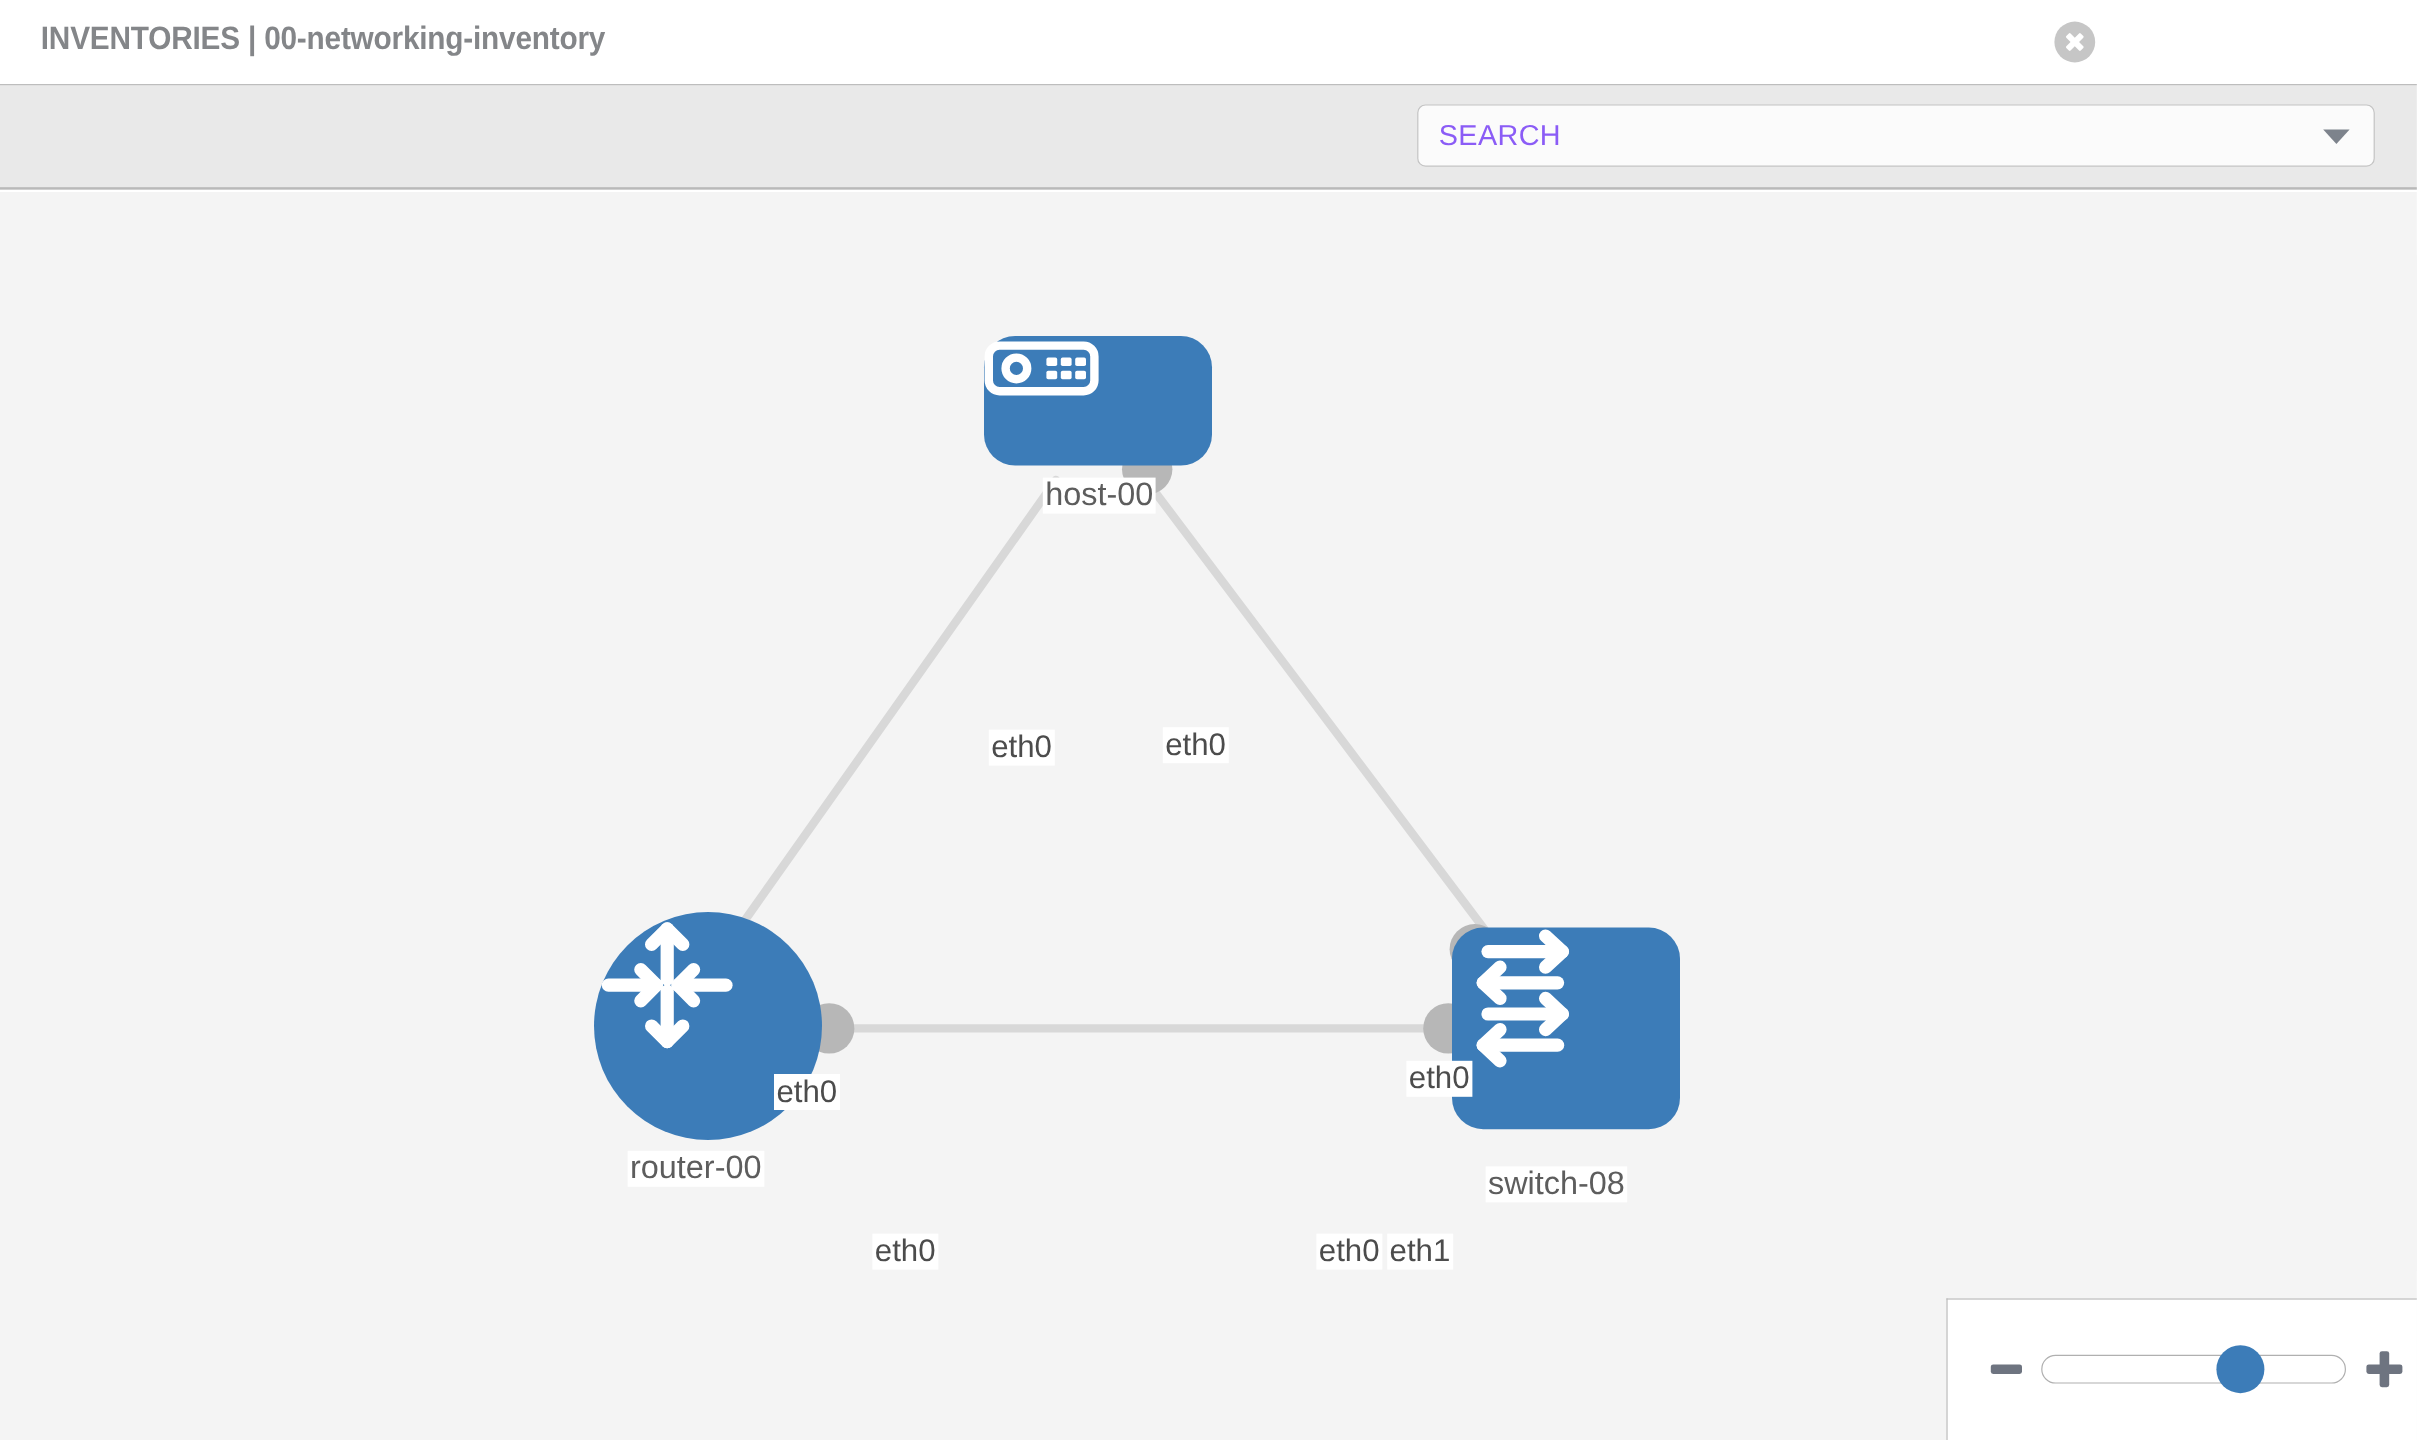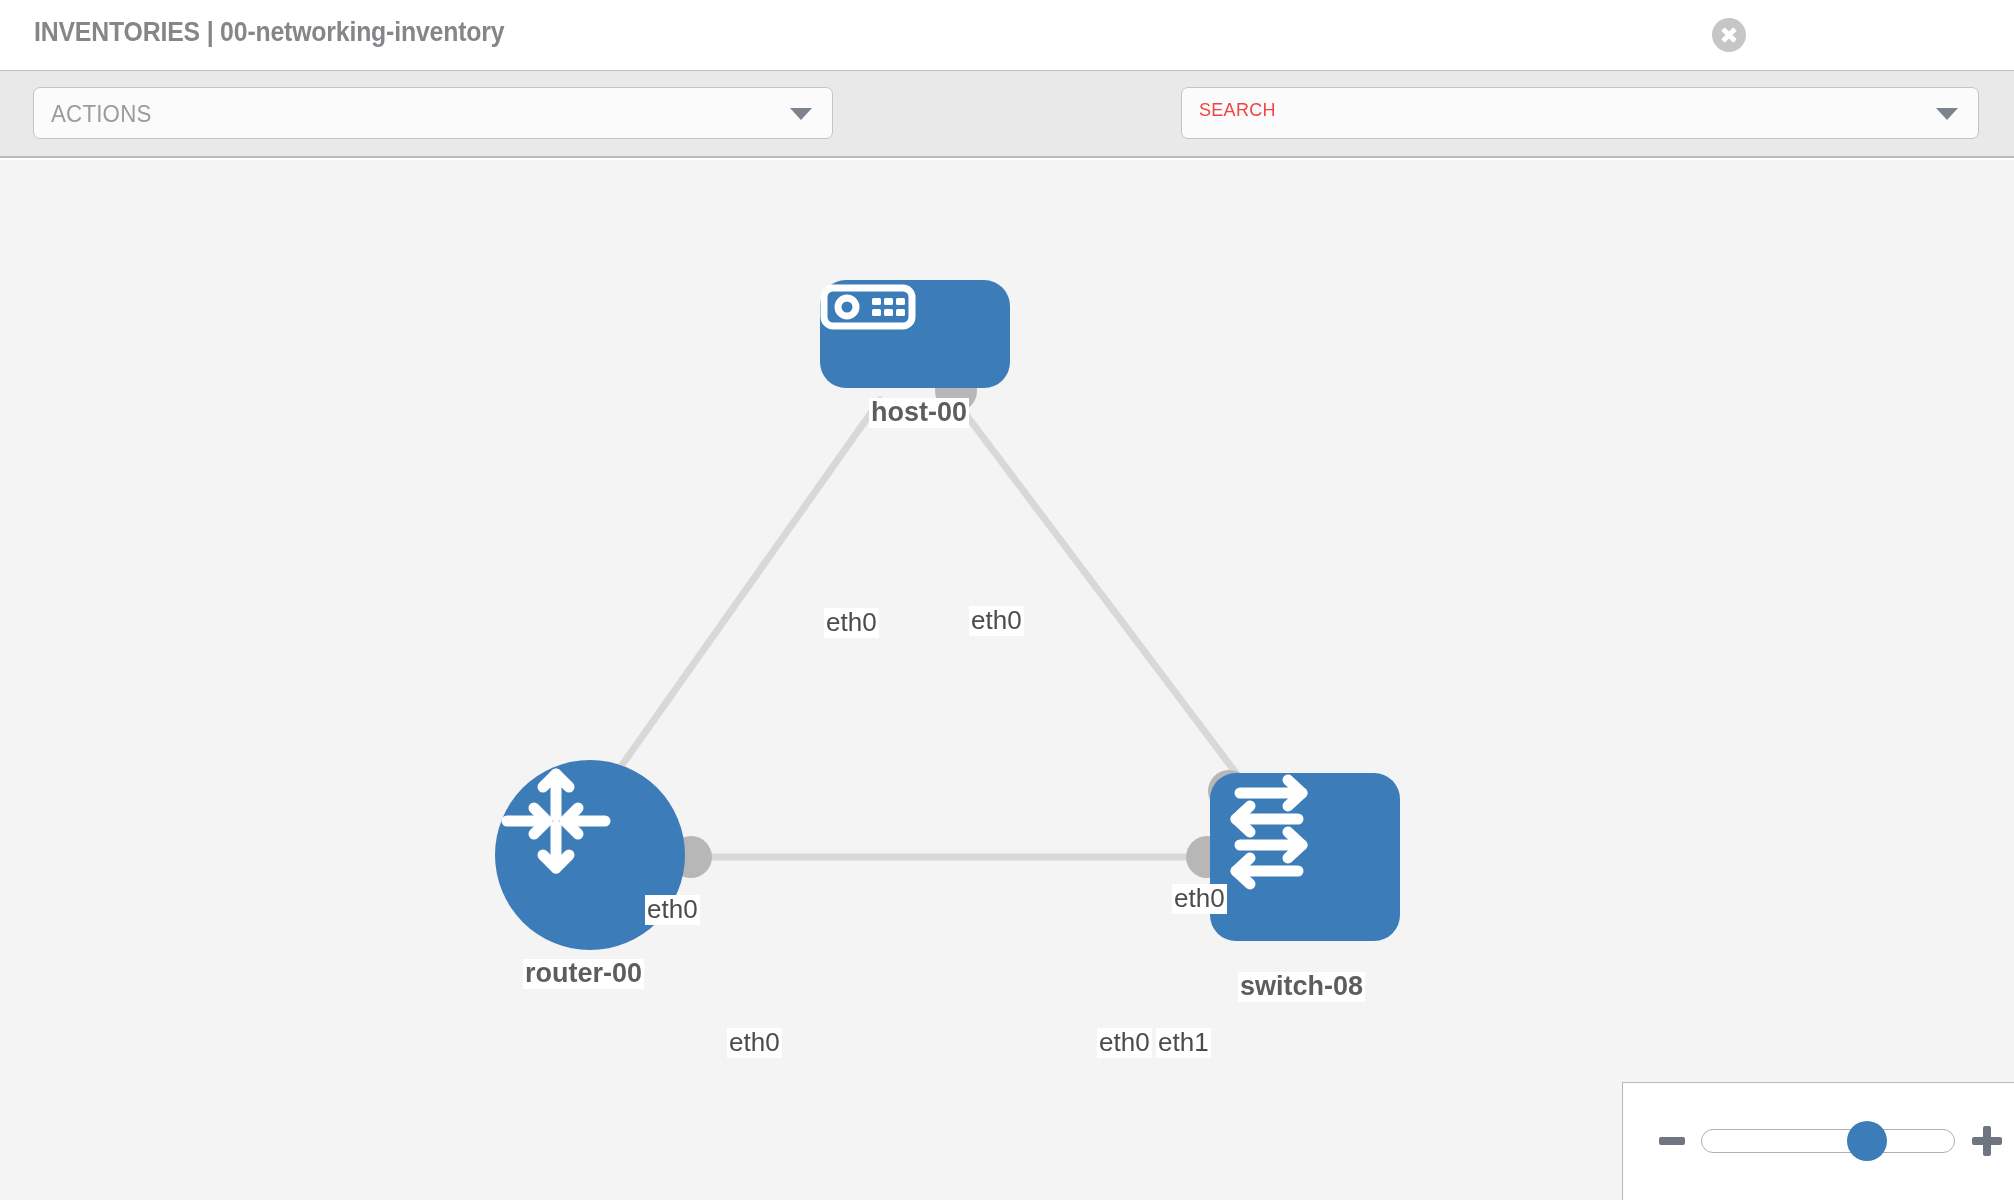--- a/index.html
+++ b/index.html
@@ -122,22 +122,22 @@
     background: #fbfbfb;
     border: 1px solid #c4c4c4;
     border-radius: 7px;
     box-sizing: border-box;
     cursor: text;
   }
   .search-box .label {
     position: absolute;
     left: 17px;
     top: 12px;
-    font-size: 18px;
-    color: #ef4444;
+    font-size: 24px;
+    color: #8b5cf6;
     letter-spacing: 0.3px;
   }
   .search-box .caret-down { right: 20px; top: 20px; }
 
   
   .canvas {
     position: absolute;
     left: 0; top: 160px;
     width: 2014px;
     height: 1040px;
@@ -157,21 +157,20 @@
     justify-content: center;
   }
   .node-label {
     position: absolute;
     font-size: 27px;
     color: #5d5d5d;
     background: #ffffff;
     white-space: nowrap;
     padding: 0 2px;
     line-height: 1.1;
-    font-weight: bold;
   }
   .port {
     position: absolute;
     width: 42px;
     height: 42px;
     border-radius: 50%;
     background: #b7b7b7;
   }
   .edge-label {
     position: absolute;
@@ -276,24 +275,20 @@
 </head>
 <body>
 
 <div class="header">
   <div class="page-title">INVENTORIES | 00-networking-inventory</div>
   <div class="close-btn"></div>
 </div>
 
 <div class="toolbar">
 
-  <div class="actions-select">
-    <span class="label">ACTIONS</span>
-    <span class="caret-down"></span>
-  </div>
 
   <div class="tool-icon wrench-icon">
     <svg width="44" height="44" viewBox="0 0 44 44">
       <path d="M30.5 8.5a10.2 10.2 0 0 0-9.6 13.6L9.6 33.4a3.4 3.4 0 0 0 0 4.8 3.4 3.4 0 0 0 4.8 0l11.3-11.3a10.2 10.2 0 0 0 12.9-12.6l-5.6 5.6-4.9-1.3-1.3-4.9 5.6-5.6a10.3 10.3 0 0 0-1.9-.6z" fill="#7d838c"></path>
       <circle cx="12" cy="35.8" r="1.9" fill="#e9e9e9"></circle>
     </svg>
   </div>
 
   <div class="tool-icon key-icon">
     <svg width="44" height="44" viewBox="0 0 44 44">

